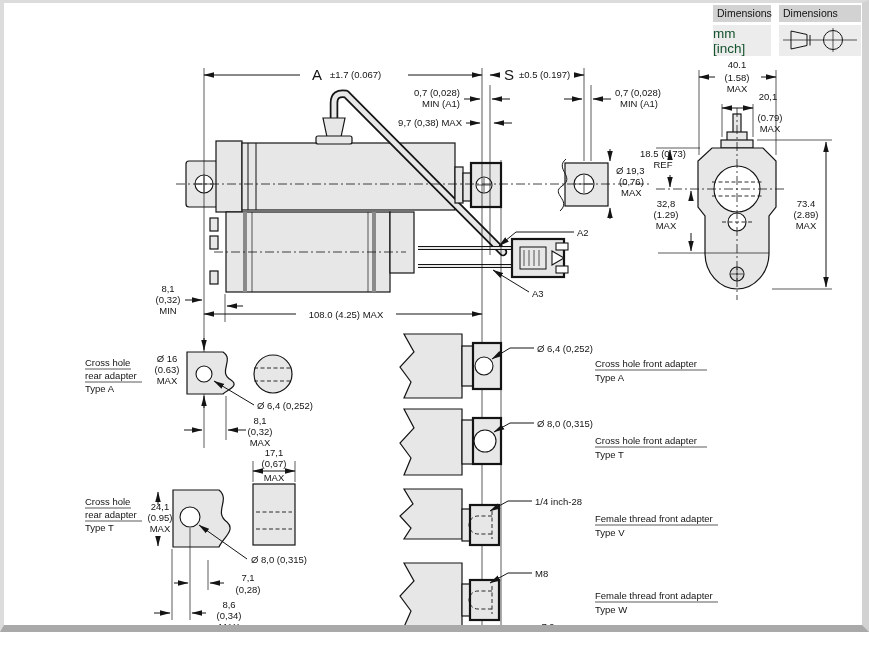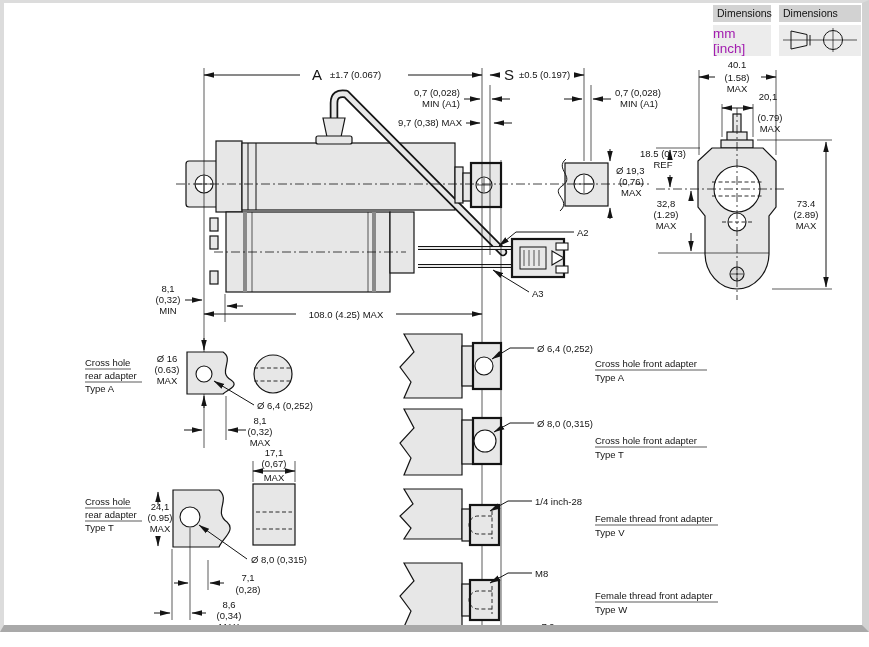--- a/index.html
+++ b/index.html
@@ -3,21 +3,21 @@
 <meta charset="utf-8">
 <style>
   html,body{margin:0;padding:0;background:#fff;}
   #page{position:relative;width:869px;height:632px;background:#fff;overflow:hidden;
         font-family:"Liberation Sans",sans-serif;}
   .frame{position:absolute;inset:0;border-left:4px solid #dcdcdc;border-top:3px solid #dcdcdc;
          border-right:7px solid #d2d2d2;border-bottom:7px solid #a9a9a9;pointer-events:none;z-index:5;}
   .hdr-bar{position:absolute;height:17px;background:#d2d2d2;color:#111;font-size:10.5px;
            line-height:17px;padding-left:4px;box-sizing:border-box;}
   .hdr-cell{position:absolute;background:#ececec;display:flex;align-items:center;justify-content:center;}
-  .units{font-size:13.5px;color:#a21caf;}
+  .units{font-size:13.5px;color:#14532d;}
   svg{position:absolute;left:0;top:0;}
   svg text{font-family:"Liberation Sans",sans-serif;font-size:9.5px;fill:#141414;}
   .big{font-size:15px;}
   .mid{text-anchor:middle;}
   .end{text-anchor:end;}
   .ln{stroke:#141414;stroke-width:1;fill:none;}
   .thin{stroke:#141414;stroke-width:0.7;fill:none;}
   .thk{stroke:#141414;stroke-width:2.2;fill:#e7e7e7;}
   .fil{fill:#e7e7e7;stroke:#141414;stroke-width:1.2;}
   .wht{fill:#fff;stroke:#141414;stroke-width:1.1;}

